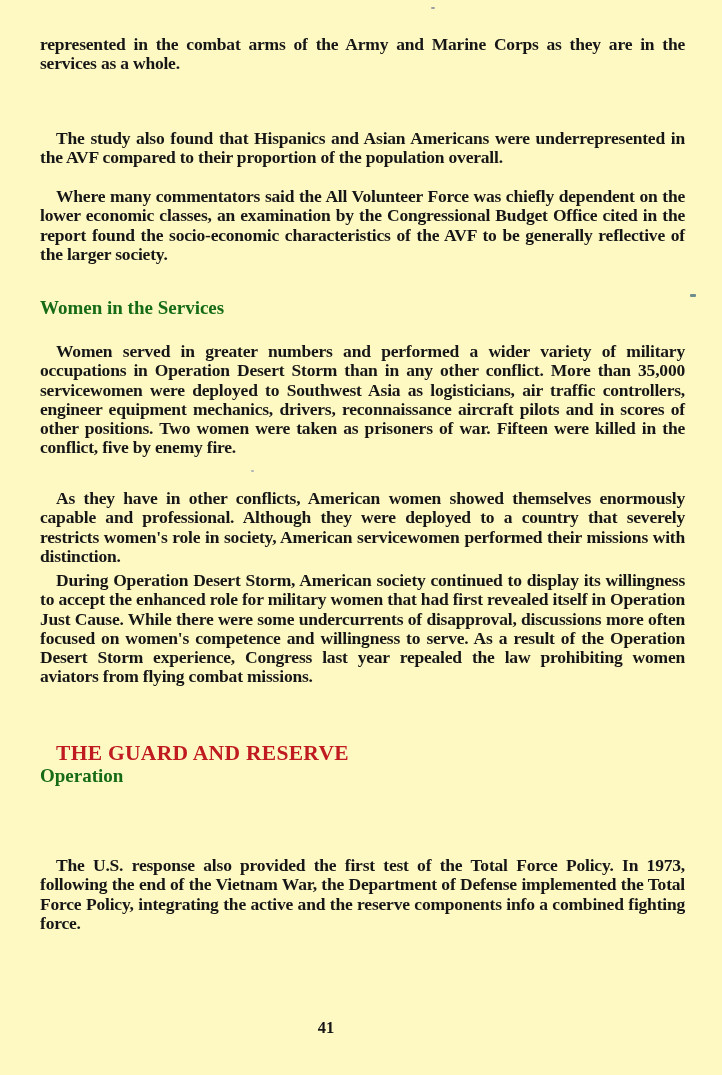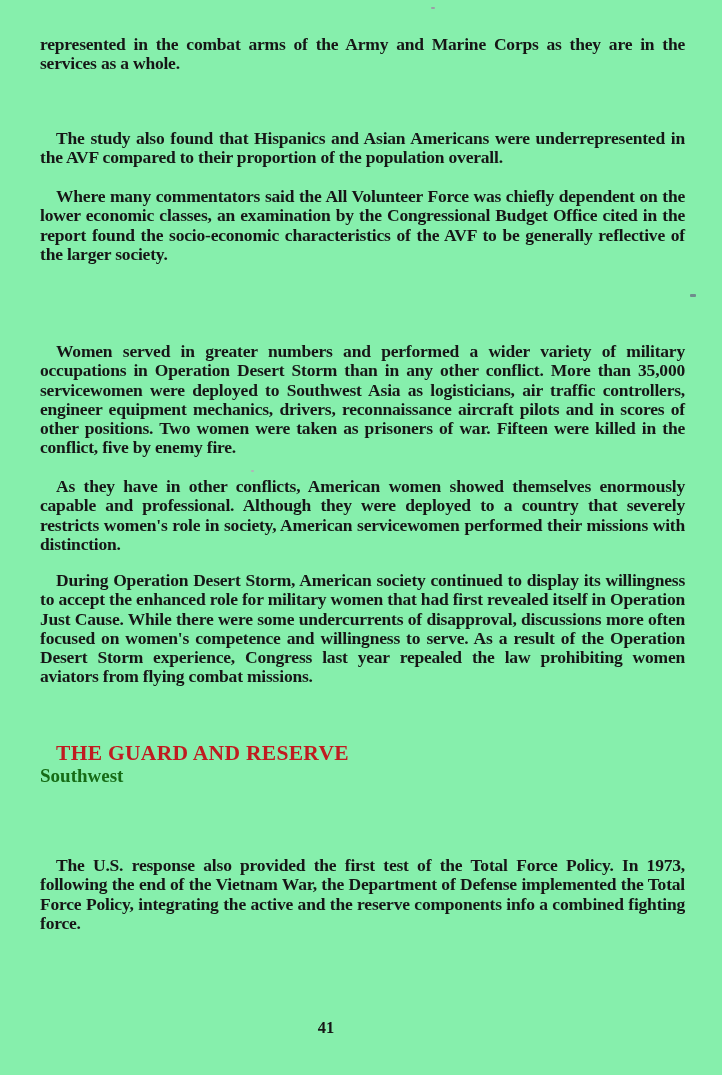--- a/index.html
+++ b/index.html
@@ -4,21 +4,21 @@
 <style>
   html, body {
     margin: 0;
     padding: 0;
     background: #ffffff;
   }
   .page {
     position: relative;
     width: 722px;
     height: 1075px;
-    background: #86efac;
+    background: #fef9c3;
     overflow: hidden;
     font-family: "Liberation Serif", serif;
     font-weight: bold;
     color: var(--body-text, #161616);
   }
   .para {
     position: absolute;
     left: 40px;
     width: 645px;
     margin: 0;
@@ -69,30 +69,31 @@
 
 <div class="page">
 
   <p class="para no-indent" style="top:35px">represented in the combat arms of the Army and Marine Corps as they are in the services as a whole.</p>
 
 
   <p class="para" style="top:129px">The study also found that Hispanics and Asian Americans were underrepresented in the AVF compared to their proportion of the population overall.</p>
 
   <p class="para" style="top:187px">Where many commentators said the All Volunteer Force was chiefly dependent on the lower economic classes, an examination by the Congressional Budget Office cited in the report found the socio-economic characteristics of the AVF to be generally reflective of the larger society.</p>
 
+  <h3 class="h-green" style="top:297px">Women in the Services</h3>
 
   <p class="para" style="top:342px">Women served in greater numbers and performed a wider variety of military occupations in Operation Desert Storm than in any other conflict. More than 35,000 servicewomen were deployed to Southwest Asia as logisticians, air traffic controllers, engineer equipment mechanics, drivers, reconnaissance aircraft pilots and in scores of other positions. Two women were taken as prisoners of war. Fifteen were killed in the conflict, five by enemy fire.</p>
 
-  <p class="para" style="top:477px">As they have in other conflicts, American women showed themselves enormously capable and professional. Although they were deployed to a country that severely restricts women's role in society, American servicewomen performed their missions with distinction.</p>
+  <p class="para" style="top:489px">As they have in other conflicts, American women showed themselves enormously capable and professional. Although they were deployed to a country that severely restricts women's role in society, American servicewomen performed their missions with distinction.</p>
 
   <p class="para" style="top:571px">During Operation Desert Storm, American society continued to display its willingness to accept the enhanced role for military women that had first revealed itself in Operation Just Cause. While there were some undercurrents of disapproval, discussions more often focused on women's competence and willingness to serve. As a result of the Operation Desert Storm experience, Congress last year repealed the law prohibiting women aviators from flying combat missions.</p>
 
   <h2 class="h-red" style="top:725px">THE GUARD AND RESERVE</h2>
 
-  <h3 class="h-green" style="top:765px">Southwest</h3>
+  <h3 class="h-green" style="top:765px">Operation</h3>
 
 
   <p class="para" style="top:856px">The U.S. response also provided the first test of the Total Force Policy. In 1973, following the end of the Vietnam War, the Department of Defense implemented the Total Force Policy, integrating the active and the reserve components info a combined fighting force.</p>
 
   <p class="page-number">41</p>
 
   <div class="speck speck-1"></div>
   <div class="speck speck-2"></div>
   <div class="speck speck-3"></div>
 

